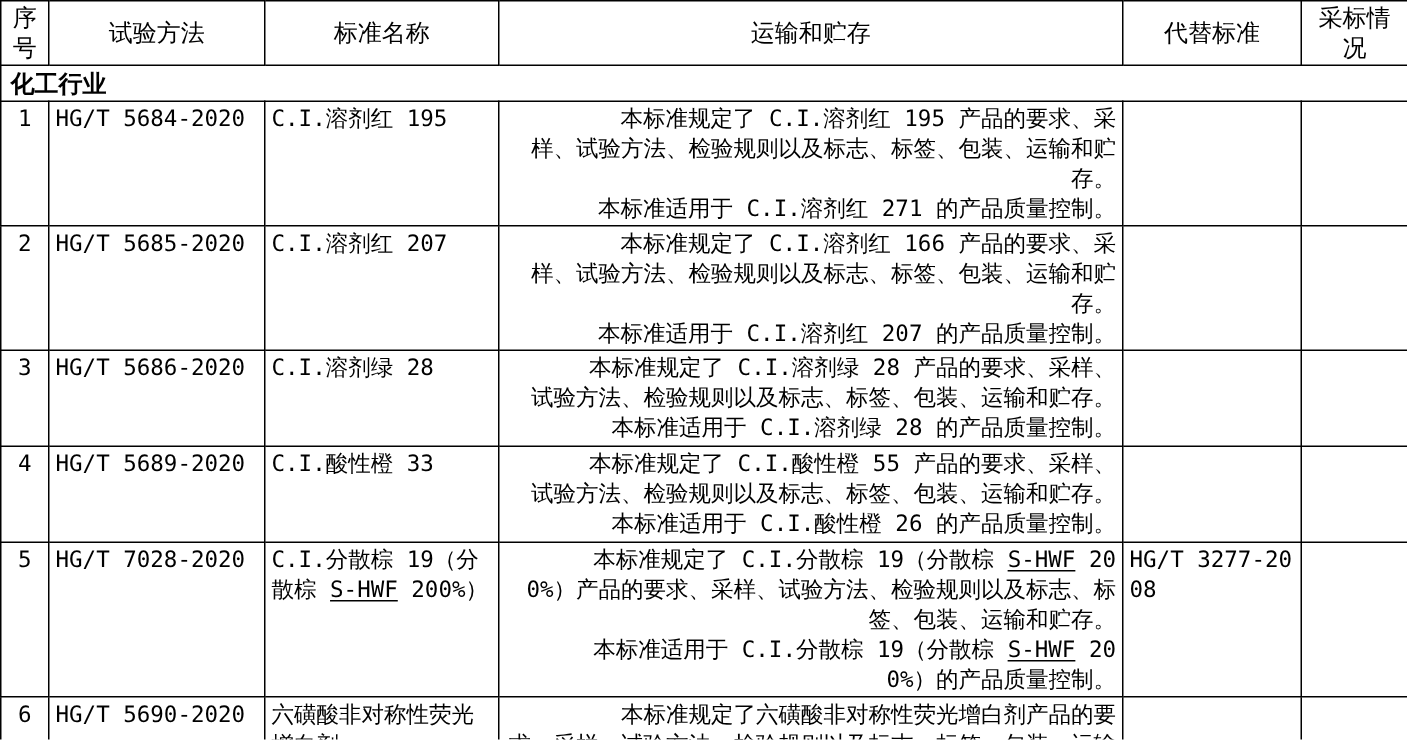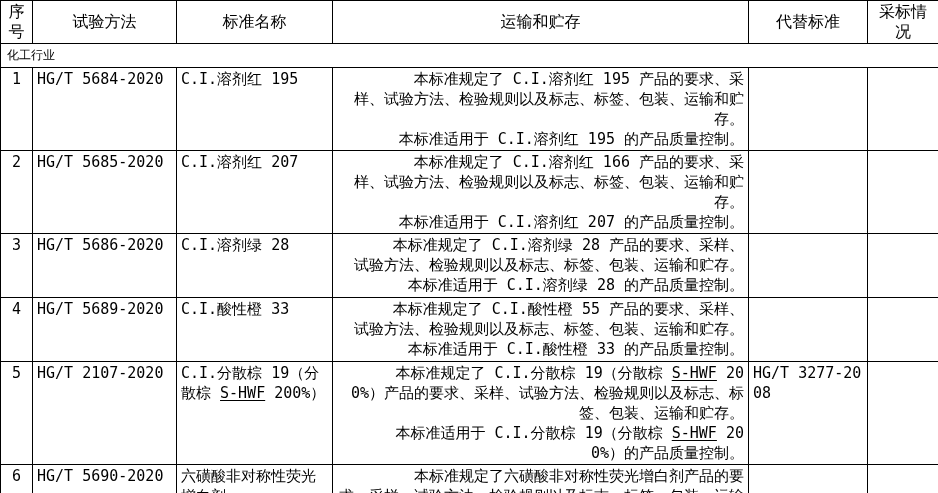--- a/index.html
+++ b/index.html
@@ -31,22 +31,22 @@
   .std-table thead tr { height: 31px; }
   .std-table thead th {
     font-weight: normal;
     font-size: 16px;
     text-align: center;
     vertical-align: middle;
     line-height: 20px;
   }
   tr.section-row { height: 23px; }
   tr.section-row td {
-    font-weight: normal;
-    font-size: 12px;
+    font-weight: bold;
+    font-size: 16px;
     line-height: 21px;
     padding: 1px 6px;
   }
   tr.data-row { height: 64px; }
   tr.data-row.tall { height: 99px; }
   td.no-cell { text-align: center; padding: 1px 2px; }
   td.content-cell p {
     margin: 0;
     text-indent: 50px;
     text-align: right;
@@ -87,21 +87,21 @@
     <tr class="section-row">
       <td colspan="6">化工行业</td>
     </tr>
 
     <tr class="data-row">
       <td class="no-cell">1</td>
       <td>HG/T 5684-2020</td>
       <td>C.I.溶剂红 195</td>
       <td class="content-cell">
         <p>本标准规定了 C.I.溶剂红 195 产品的要求、采样、试验方法、检验规则以及标志、标签、包装、运输和贮存。</p>
-        <p>本标准适用于 C.I.溶剂红 195 的产品质量控制。</p>
+        <p>本标准适用于 C.I.溶剂红 271 的产品质量控制。</p>
       </td>
       <td></td>
       <td></td>
     </tr>
 
     <tr class="data-row">
       <td class="no-cell">2</td>
       <td>HG/T 5685-2020</td>
       <td>C.I.溶剂红 207</td>
       <td class="content-cell">
@@ -123,29 +123,29 @@
       <td></td>
       <td></td>
     </tr>
 
     <tr class="data-row">
       <td class="no-cell">4</td>
       <td>HG/T 5689-2020</td>
       <td>C.I.酸性橙 33</td>
       <td class="content-cell">
         <p>本标准规定了 C.I.酸性橙 55 产品的要求、采样、试验方法、检验规则以及标志、标签、包装、运输和贮存。</p>
-        <p>本标准适用于 C.I.酸性橙 33 的产品质量控制。</p>
+        <p>本标准适用于 C.I.酸性橙 26 的产品质量控制。</p>
       </td>
       <td></td>
       <td></td>
     </tr>
 
     <tr class="data-row tall">
       <td class="no-cell">5</td>
-      <td>HG/T 2107-2020</td>
+      <td>HG/T 7028-2020</td>
       <td>C.I.分散棕 19（分散棕 <span class="misspell">S-HWF</span> 200%）</td>
       <td class="content-cell">
         <p>本标准规定了 C.I.分散棕 19（分散棕 <span class="misspell">S-HWF</span> 200%）产品的要求、采样、试验方法、检验规则以及标志、标签、包装、运输和贮存。</p>
         <p>本标准适用于 C.I.分散棕 19（分散棕 <span class="misspell">S-HWF</span> 200%）的产品质量控制。</p>
       </td>
       <td>HG/T 3277-2008</td>
       <td></td>
     </tr>
 
     <tr class="data-row">

